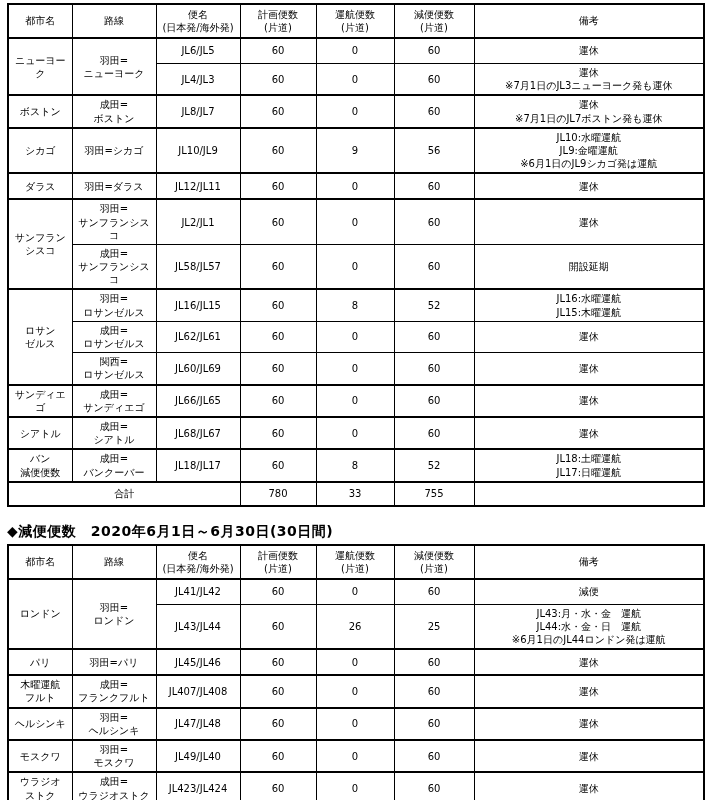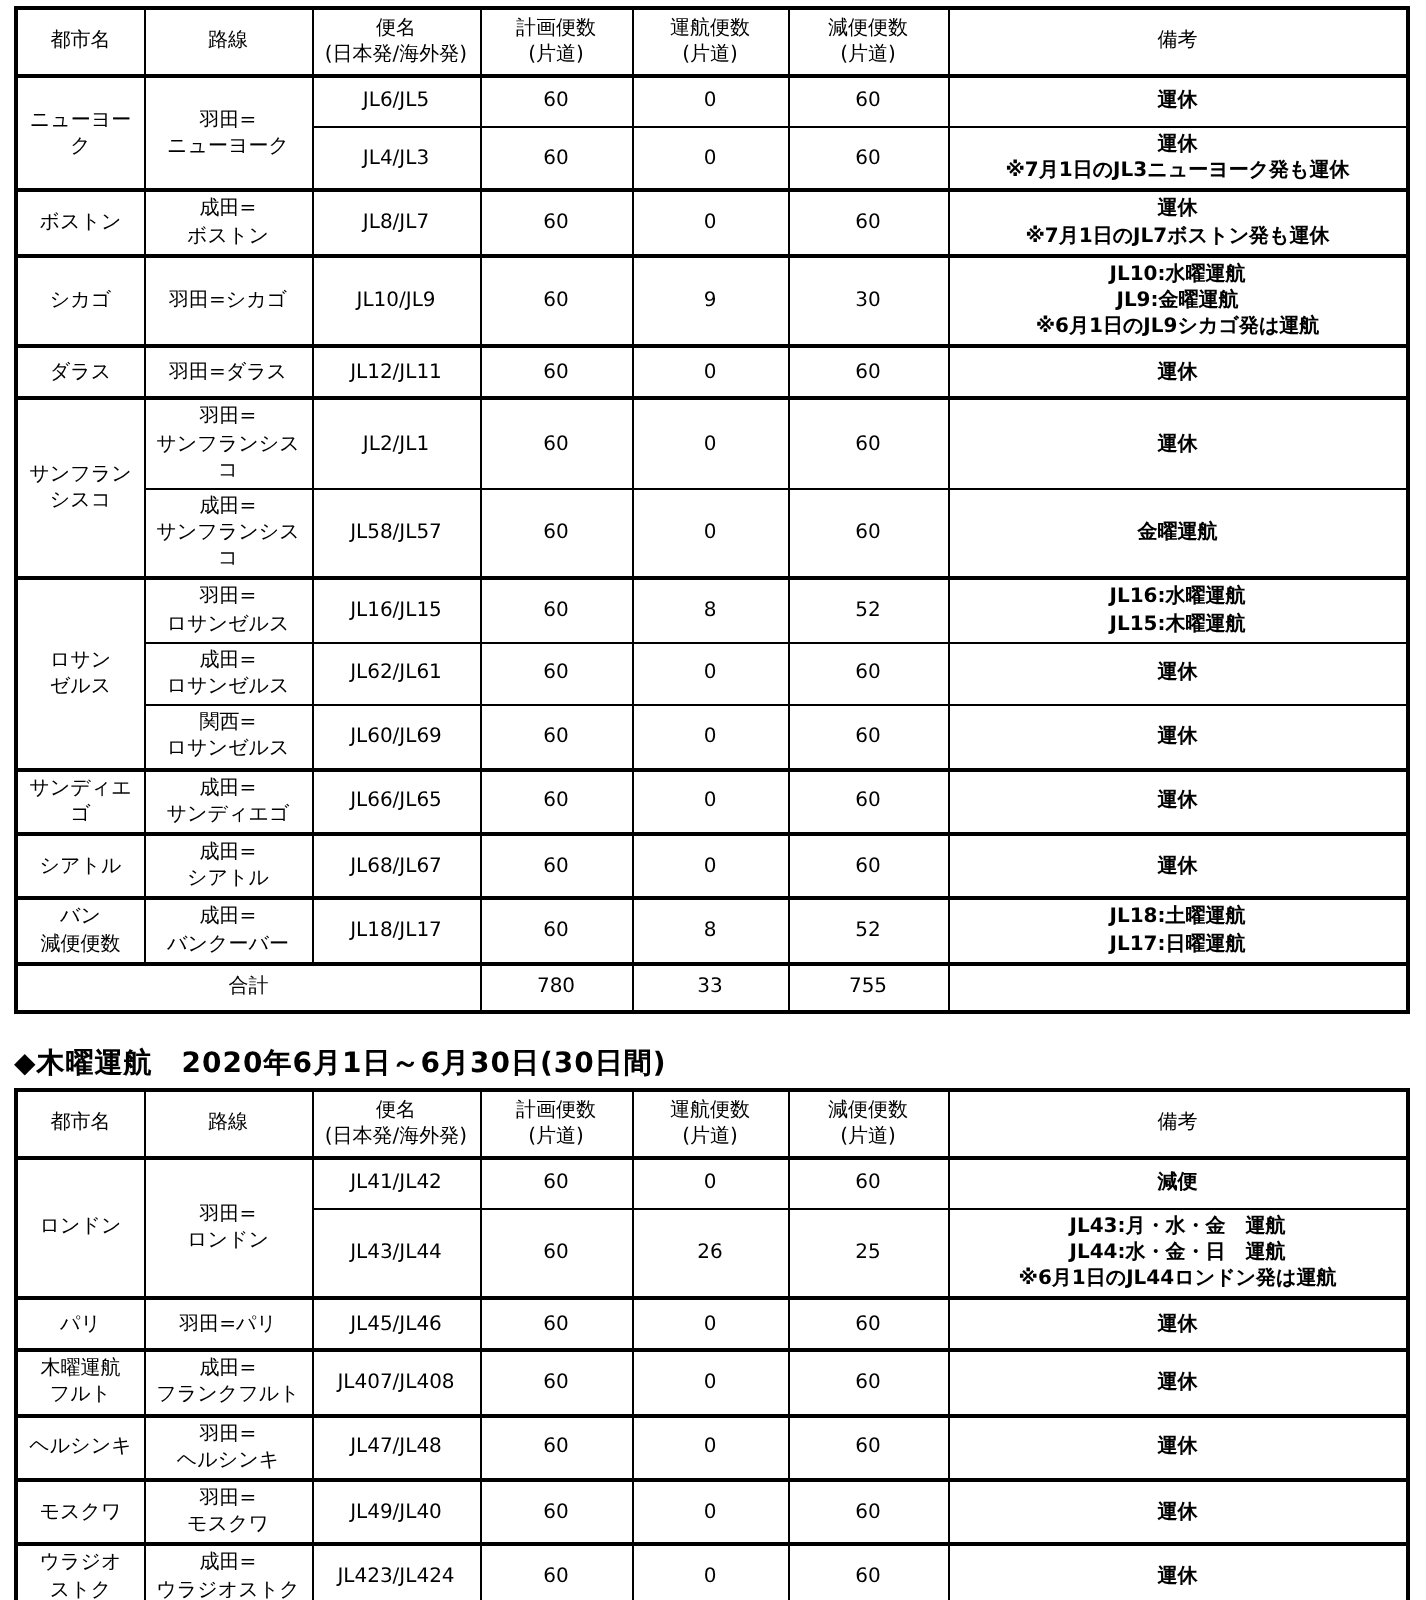--- a/index.html
+++ b/index.html
@@ -46,21 +46,21 @@
     padding: 2px 2px;
     white-space: pre-line;
     font-weight: normal;
     overflow: hidden;
   }
   .routes-table thead th {
     height: 28px;
     border-bottom: 2px solid #000000;
   }
   .routes-table td { height: 20px; }
-  .routes-table td.remarks { font-weight: bold; }
+  .routes-table td.remarks { font-weight: normal; }
   .routes-table tr.group-start td { border-top: 2px solid #000000; }
   .routes-table tr.total-row td { height: 18px; }
 </style>
 </head>
 <body>
 
 <div class="page">
 
   <section>
     <table class="routes-table">
@@ -117,21 +117,21 @@
             <td class="num">60</td>
             <td class="remarks">運休
 ※7月1日のJL7ボストン発も運休</td>
           </tr>
           <tr class="group-start">
             <td class="city">シカゴ</td>
             <td class="route">羽田=シカゴ</td>
             <td class="flight">JL10/JL9</td>
             <td class="num">60</td>
             <td class="num">9</td>
-            <td class="num">30</td>
+            <td class="num">56</td>
             <td class="remarks">JL10:水曜運航
 JL9:金曜運航
 ※6月1日のJL9シカゴ発は運航</td>
           </tr>
           <tr class="group-start">
             <td class="city">ダラス</td>
             <td class="route">羽田=ダラス</td>
             <td class="flight">JL12/JL11</td>
             <td class="num">60</td>
             <td class="num">0</td>
@@ -149,21 +149,21 @@
             <td class="num">60</td>
             <td class="remarks">運休</td>
           </tr>
           <tr>
             <td class="route">成田=
 サンフランシスコ</td>
             <td class="flight">JL58/JL57</td>
             <td class="num">60</td>
             <td class="num">0</td>
             <td class="num">60</td>
-            <td class="remarks">金曜運航</td>
+            <td class="remarks">開設延期</td>
           </tr>
           <tr class="group-start">
             <td class="city" rowspan="3">ロサン
 ゼルス</td>
             <td class="route">羽田=
 ロサンゼルス</td>
             <td class="flight">JL16/JL15</td>
             <td class="num">60</td>
             <td class="num">8</td>
             <td class="num">52</td>
@@ -225,21 +225,21 @@
             <td class="num">780</td>
             <td class="num">33</td>
             <td class="num">755</td>
             <td class="remarks"></td>
           </tr>
         </tbody>
     </table>
   </section>
 
   <section>
-    <h2 class="section-title">◆木曜運航　2020年6月1日～6月30日(30日間)</h2>
+    <h2 class="section-title">◆減便便数　2020年6月1日～6月30日(30日間)</h2>
     <table class="routes-table">
       <colgroup>
         <col class="c-city">
           <col class="c-route">
           <col class="c-flight">
         <col class="c-plan">
           <col class="c-oper">
           <col class="c-reduce">
           <col class="c-remarks">
       </colgroup>

